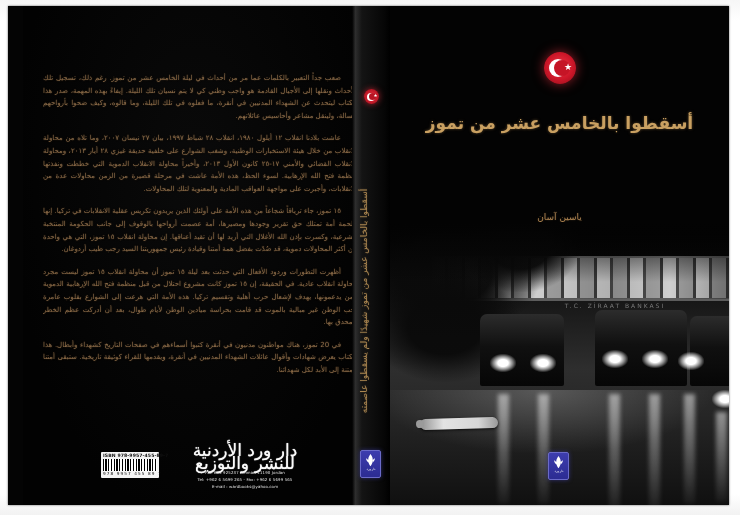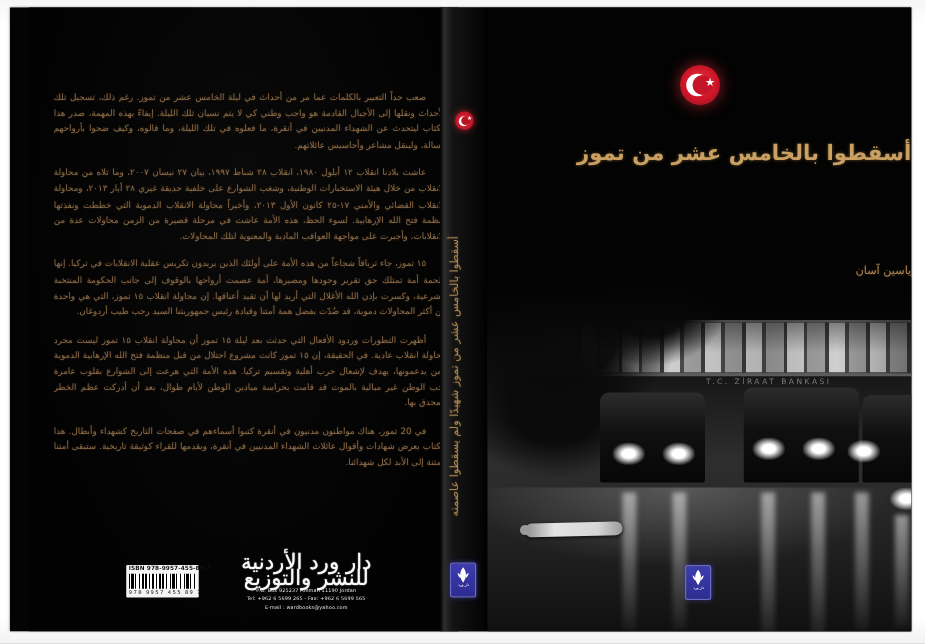--- a/index.html
+++ b/index.html
@@ -36,24 +36,24 @@
   .pub-logo .cap{font-size:6px;transform:scale(.5);transform-origin:50% 0;width:200%;margin-left:-50%;color:#fff;line-height:6px;letter-spacing:.3px;white-space:nowrap;}
   .spine-logo{position:absolute;left:8px;top:444px;}
   .front-logo{position:absolute;left:158px;top:230px;}
 
   
   .front-cover{position:absolute;left:382px;top:0;width:339px;height:499px;background:#030303;}
   .flag{position:absolute;left:154px;top:46px;width:32px;height:32px;border-radius:50%;background:radial-gradient(circle at 50% 45%,#ef3545 0%,#cc1628 55%,#8e0f1c 100%);box-shadow:0 0 12px rgba(225,45,60,.65);}
   .flag .cres-w{position:absolute;left:5px;top:7px;width:18px;height:18px;border-radius:50%;background:#fff;}
   .flag .cres-r{position:absolute;left:10px;top:8px;width:16px;height:16px;border-radius:50%;background:#c51526;}
   .flag .star{position:absolute;left:20px;top:11px;font-size:9px;color:#fff;line-height:1;}
-  .front-title{position:absolute;left:0;width:339px;text-align:right;direction:rtl;color:#c9a061;font-weight:bold;font-size:17px;line-height:26px;text-shadow:0 0 3px rgba(190,145,85,.5);white-space:nowrap;}
+  .front-title{position:absolute;left:0;width:339px;text-align:center;direction:rtl;color:#c9a061;font-weight:bold;font-size:17px;line-height:26px;text-shadow:0 0 3px rgba(190,145,85,.5);white-space:nowrap;}
   .title-1{top:104px;}
   .title-2{top:136px;}
-  .front-author{position:absolute;left:0;width:339px;top:206px;text-align:right;direction:rtl;color:#ad8350;font-size:9px;text-shadow:0 0 2px rgba(170,130,80,.4);}
+  .front-author{position:absolute;left:0;width:339px;top:206px;text-align:center;direction:rtl;color:#ad8350;font-size:9px;text-shadow:0 0 2px rgba(170,130,80,.4);}
   .front-translator{position:absolute;left:0;width:339px;top:230px;text-align:center;direction:rtl;color:#a97f4d;font-size:8px;text-shadow:0 0 2px rgba(170,130,80,.4);}
 
   
   .photo{position:absolute;left:0;top:216px;width:339px;height:283px;overflow:hidden;background:linear-gradient(180deg,#000 0%,#090909 14%,#1d1d1d 34%,#2e2e2e 52%,#262626 68%,#101010 100%);}
   .photo-fade-top{position:absolute;left:0;top:0;width:100%;height:60px;background:linear-gradient(180deg,#030303 0%,rgba(3,3,3,0) 100%);z-index:5;}
   .bridge{position:absolute;left:42px;top:34px;width:297px;height:40px;background:repeating-linear-gradient(90deg,#cfcfcf 0 13px,#4a4a4a 13px 16px,#9f9f9f 16px 30px,#3d3d3d 30px 33px);border-top:2px solid #8a8a8a;border-bottom:3px solid #5c5c5c;z-index:2;}
   .bridge-shade{position:absolute;left:42px;top:32px;width:297px;height:45px;background:linear-gradient(90deg,rgba(0,0,0,.85) 0%,rgba(0,0,0,.25) 20%,rgba(0,0,0,0) 35%,rgba(0,0,0,.15) 60%,rgba(0,0,0,0) 80%,rgba(0,0,0,.3) 100%);z-index:3;}
   .bank-sign{position:absolute;left:120px;top:80px;width:210px;text-align:center;font-size:6px;letter-spacing:2px;color:#7b7b7b;z-index:3;white-space:nowrap;}
   .tree{position:absolute;background:radial-gradient(ellipse,rgba(10,10,10,.96) 35%,rgba(10,10,10,0) 72%);z-index:4;}
   .tree-1{left:-40px;top:-14px;width:190px;height:130px;}

